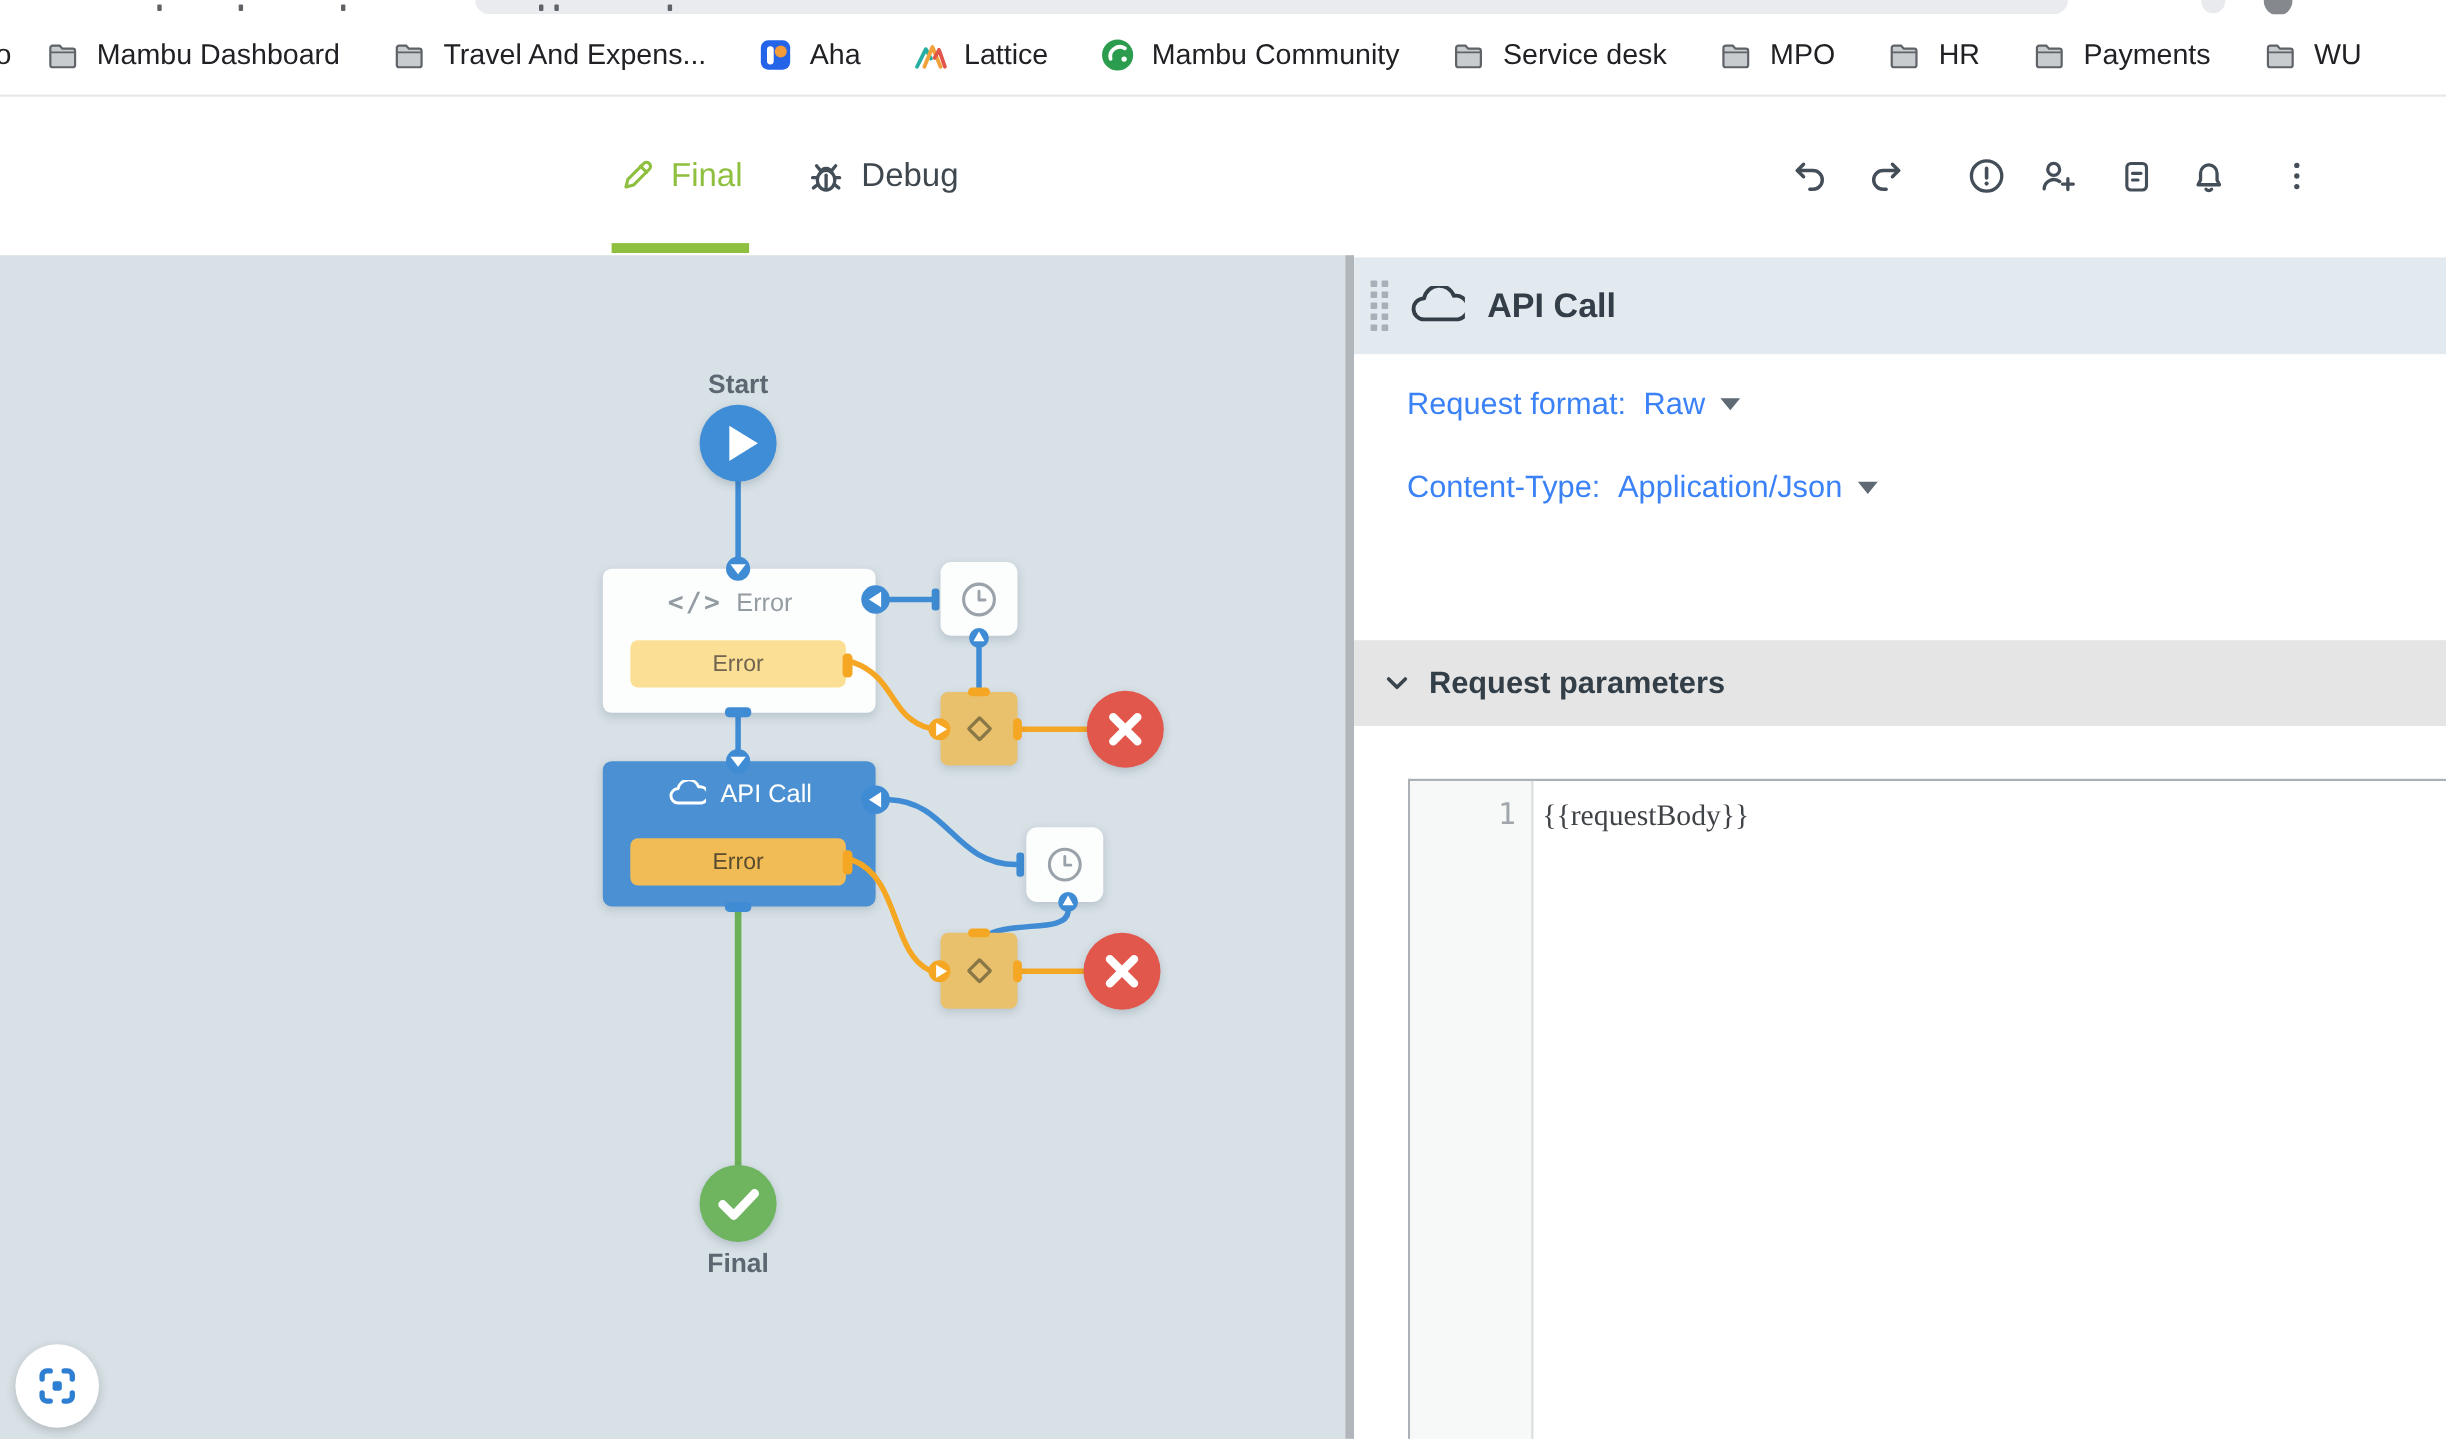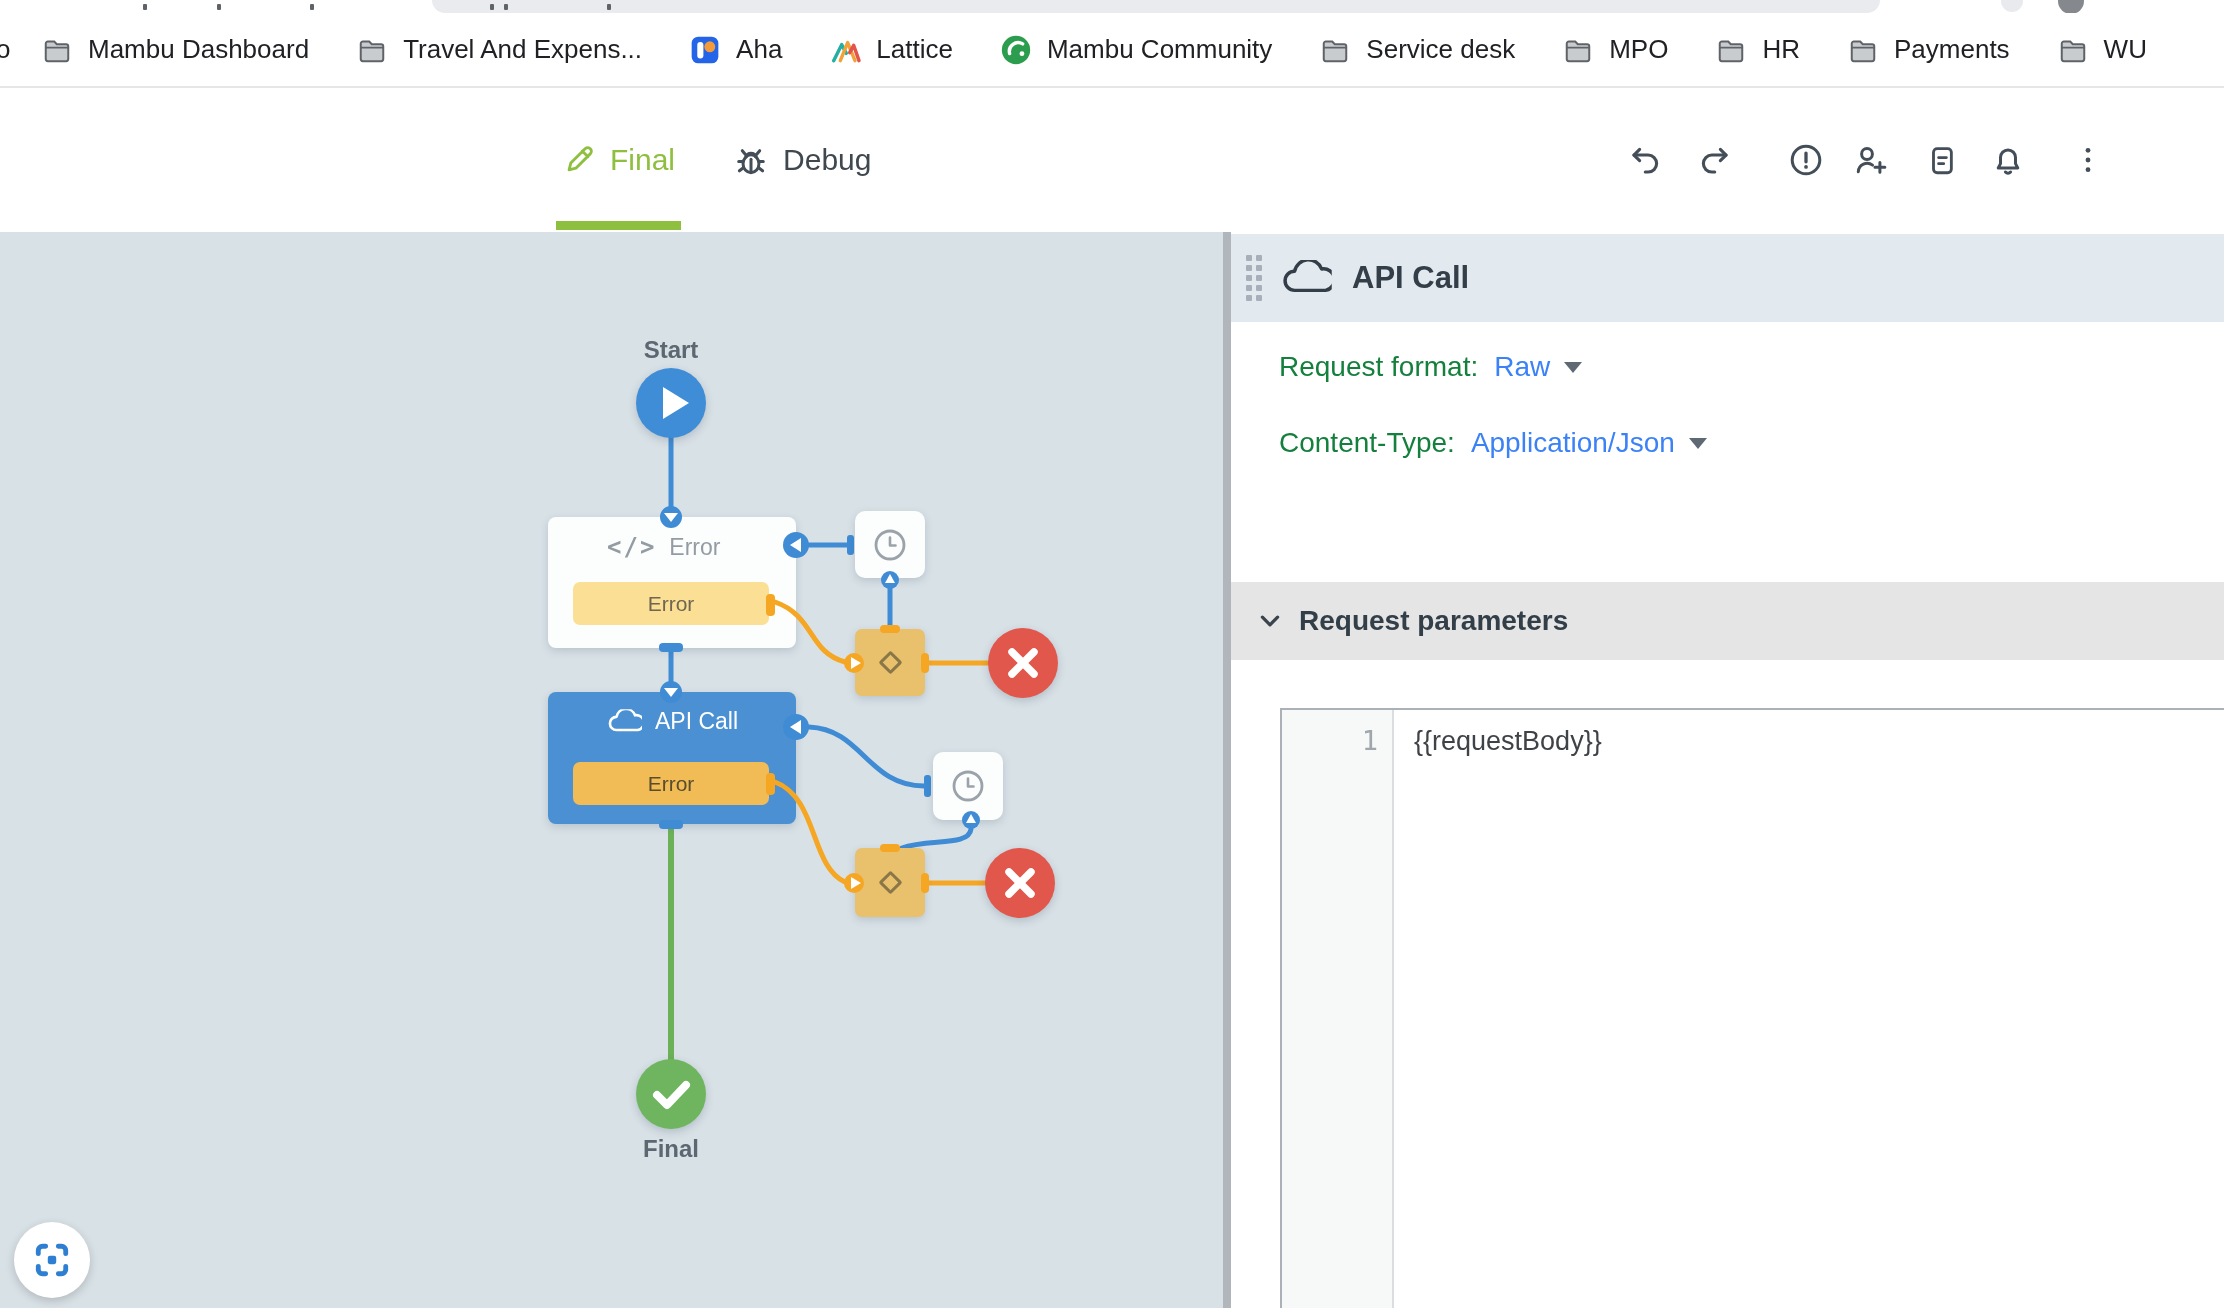--- a/index.html
+++ b/index.html
@@ -74,34 +74,34 @@
   
   .divider { position:absolute; left:1223px; top:232px; width:8px; height:1076px; background:#B0B6BB; }
   .panel { position:absolute; left:1231px; top:232px; width:993px; height:1076px; background:#fff; }
   .panel-header { position:absolute; left:0; top:2px; width:993px; height:88px; background:#E3EAEF;
     display:flex; align-items:center; padding-left:15px; gap:20px; }
   .drag-handle { display:grid; grid-template-columns:6px 6px; grid-auto-rows:6px; gap:4px; }
   .drag-handle i { background:#A7B0B8; border-radius:1px; }
   .panel-title { font-size:31px; font-weight:bold; color:#333E48; }
   .fields { position:absolute; left:48px; top:117px; }
   .field-row { display:flex; align-items:center; height:36px; margin-bottom:40px; }
-  .f-label { font-size:28px; color:#15803d; }
+  .f-label { font-size:28px; color:#3b82f6; }
   .f-value { font-size:28px; color:#3b82f6; margin-left:16px; cursor:pointer; }
   .caret { width:0; height:0; border-left:9px solid transparent; border-right:9px solid transparent;
     border-top:11px solid #5E6974; margin-left:14px; cursor:pointer; }
   .section-band { position:absolute; left:0; top:350px; width:993px; height:78px; background:#e5e5e5;
     display:flex; align-items:center; padding-left:26px; gap:16px; }
   .section-title { font-size:28px; font-weight:bold; color:#333F48; }
   .editor { position:absolute; left:49px; top:476px; width:944px; height:600px;
     border-top:2px solid #ABB1B6; border-left:2px solid #ABB1B6; display:flex; background:#fff; }
   .gutter { width:112px; background:#F7F8F8; border-right:2px solid #DBDEE0;
     padding:11px 14px 0 0; text-align:right;
     font-family:"DejaVu Sans Mono",monospace; font-size:27px; line-height:40px; color:#A0A6AB; }
-  .codearea { flex:1; padding:11px 0 0 20px;
-    font-family:Liberation Sans, sans-serif; font-size:27px; line-height:40px; color:#3F4347; }
+  .codearea { flex:1; padding:11px 0 0 8px;
+    font-family:Liberation Serif, serif; font-size:27px; line-height:40px; color:#3F4347; }
 </style>
 </head>
 <body>
 
 <svg width="0" height="0" style="position:absolute">
   <defs>
     <symbol id="i-folder" viewBox="0 0 24 24">
       <path d="M3 19.2 V6.9 a1.7 1.7 0 0 1 1.7-1.7 h5.1 l2 2.2 h7.5 a1.7 1.7 0 0 1 1.7 1.7 v10.1 a1.7 1.7 0 0 1 -1.7 1.7 H4.7 A1.7 1.7 0 0 1 3 19.2 z" fill="#C9CCCF" stroke="#5F6368" stroke-width="1.6"></path>
       <path d="M3 10.1 H21" stroke="#5F6368" stroke-width="1.4"></path>
     </symbol>

